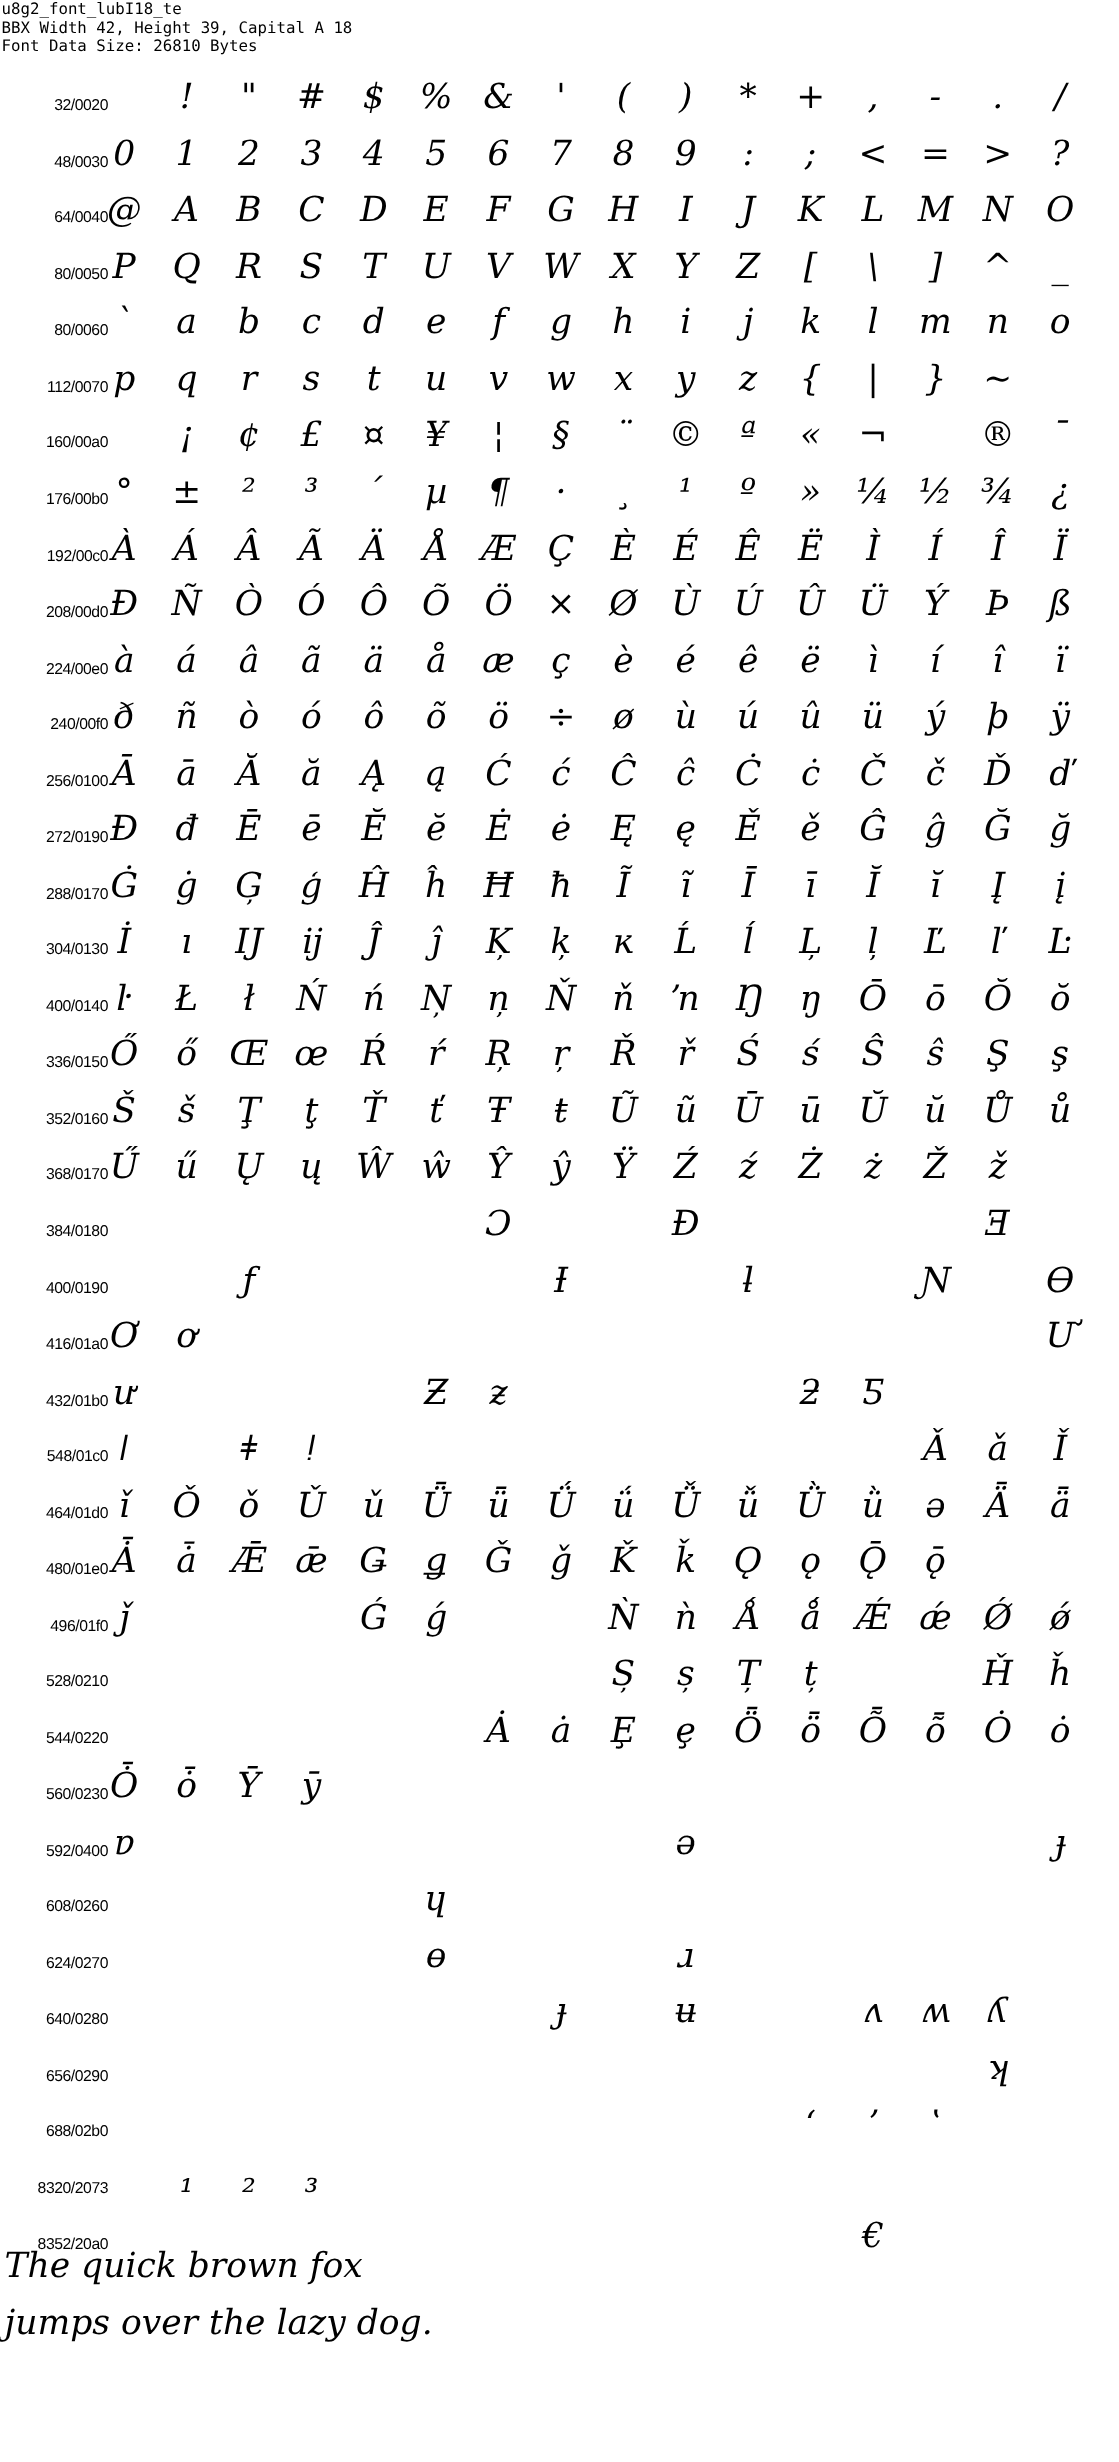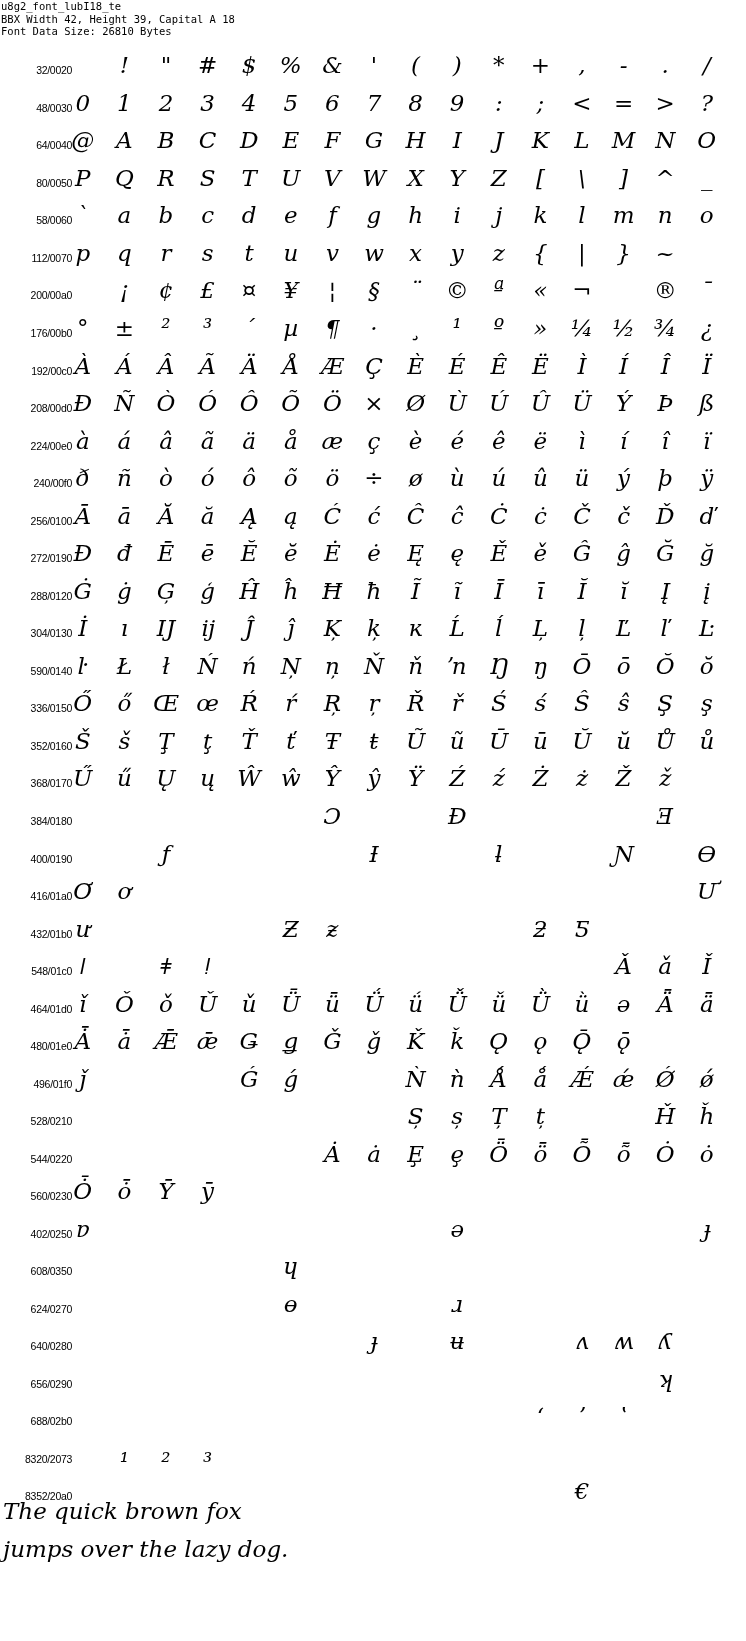--- a/index.html
+++ b/index.html
@@ -86,21 +86,21 @@
       <div class="cell" style="left: 394.8px;">X</div>
       <div class="cell" style="left: 436.4px;">Y</div>
       <div class="cell" style="left: 478px;">Z</div>
       <div class="cell" style="left: 519.6px;">[</div>
       <div class="cell" style="left: 561.2px;">\</div>
       <div class="cell" style="left: 602.8px;">]</div>
       <div class="cell" style="left: 644.4px;">^</div>
       <div class="cell" style="left: 686px;">_</div>
     </div>
     <div class="row" style="top: 195px;">
-      <div class="label">58/0060</div>
+      <div class="label">80/0060</div>
       <div class="cell" style="left: 62px;">`</div>
       <div class="cell" style="left: 103.6px;">a</div>
       <div class="cell" style="left: 145.2px;">b</div>
       <div class="cell" style="left: 186.8px;">c</div>
       <div class="cell" style="left: 228.4px;">d</div>
       <div class="cell" style="left: 270px;">e</div>
       <div class="cell" style="left: 311.6px;">f</div>
       <div class="cell" style="left: 353.2px;">g</div>
       <div class="cell" style="left: 394.8px;">h</div>
       <div class="cell" style="left: 436.4px;">i</div>
@@ -124,21 +124,21 @@
       <div class="cell" style="left: 394.8px;">x</div>
       <div class="cell" style="left: 436.4px;">y</div>
       <div class="cell" style="left: 478px;">z</div>
       <div class="cell" style="left: 519.6px;">{</div>
       <div class="cell" style="left: 561.2px;">|</div>
       <div class="cell" style="left: 602.8px;">}</div>
       <div class="cell" style="left: 644.4px;">~</div>
       <div class="cell" style="left: 686px;"></div>
     </div>
     <div class="row" style="top: 270px;">
-      <div class="label">200/00a0</div>
+      <div class="label">160/00a0</div>
       <div class="cell" style="left: 62px;"></div>
       <div class="cell" style="left: 103.6px;">¡</div>
       <div class="cell" style="left: 145.2px;">¢</div>
       <div class="cell" style="left: 186.8px;">£</div>
       <div class="cell" style="left: 228.4px;">¤</div>
       <div class="cell" style="left: 270px;">¥</div>
       <div class="cell" style="left: 311.6px;">¦</div>
       <div class="cell" style="left: 353.2px;">§</div>
       <div class="cell" style="left: 394.8px;">¨</div>
       <div class="cell" style="left: 436.4px;">©</div>
@@ -276,21 +276,21 @@
       <div class="cell" style="left: 394.8px;">Ę</div>
       <div class="cell" style="left: 436.4px;">ę</div>
       <div class="cell" style="left: 478px;">Ě</div>
       <div class="cell" style="left: 519.6px;">ě</div>
       <div class="cell" style="left: 561.2px;">Ĝ</div>
       <div class="cell" style="left: 602.8px;">ĝ</div>
       <div class="cell" style="left: 644.4px;">Ğ</div>
       <div class="cell" style="left: 686px;">ğ</div>
     </div>
     <div class="row" style="top: 571px;">
-      <div class="label">288/0120</div>
+      <div class="label">288/0170</div>
       <div class="cell" style="left: 62px;">Ġ</div>
       <div class="cell" style="left: 103.6px;">ġ</div>
       <div class="cell" style="left: 145.2px;">Ģ</div>
       <div class="cell" style="left: 186.8px;">ģ</div>
       <div class="cell" style="left: 228.4px;">Ĥ</div>
       <div class="cell" style="left: 270px;">ĥ</div>
       <div class="cell" style="left: 311.6px;">Ħ</div>
       <div class="cell" style="left: 353.2px;">ħ</div>
       <div class="cell" style="left: 394.8px;">Ĩ</div>
       <div class="cell" style="left: 436.4px;">ĩ</div>
@@ -314,21 +314,21 @@
       <div class="cell" style="left: 394.8px;">ĸ</div>
       <div class="cell" style="left: 436.4px;">Ĺ</div>
       <div class="cell" style="left: 478px;">ĺ</div>
       <div class="cell" style="left: 519.6px;">Ļ</div>
       <div class="cell" style="left: 561.2px;">ļ</div>
       <div class="cell" style="left: 602.8px;">Ľ</div>
       <div class="cell" style="left: 644.4px;">ľ</div>
       <div class="cell" style="left: 686px;">Ŀ</div>
     </div>
     <div class="row" style="top: 646px;">
-      <div class="label">590/0140</div>
+      <div class="label">400/0140</div>
       <div class="cell" style="left: 62px;">ŀ</div>
       <div class="cell" style="left: 103.6px;">Ł</div>
       <div class="cell" style="left: 145.2px;">ł</div>
       <div class="cell" style="left: 186.8px;">Ń</div>
       <div class="cell" style="left: 228.4px;">ń</div>
       <div class="cell" style="left: 270px;">Ņ</div>
       <div class="cell" style="left: 311.6px;">ņ</div>
       <div class="cell" style="left: 353.2px;">Ň</div>
       <div class="cell" style="left: 394.8px;">ň</div>
       <div class="cell" style="left: 436.4px;">ŉ</div>
@@ -599,40 +599,40 @@
       <div class="cell" style="left: 394.8px;"></div>
       <div class="cell" style="left: 436.4px;"></div>
       <div class="cell" style="left: 478px;"></div>
       <div class="cell" style="left: 519.6px;"></div>
       <div class="cell" style="left: 561.2px;"></div>
       <div class="cell" style="left: 602.8px;"></div>
       <div class="cell" style="left: 644.4px;"></div>
       <div class="cell" style="left: 686px;"></div>
     </div>
     <div class="row" style="top: 1209px;">
-      <div class="label">402/0250</div>
+      <div class="label">592/0400</div>
       <div class="cell" style="left: 62px;">ɐ</div>
       <div class="cell" style="left: 103.6px;"></div>
       <div class="cell" style="left: 145.2px;"></div>
       <div class="cell" style="left: 186.8px;"></div>
       <div class="cell" style="left: 228.4px;"></div>
       <div class="cell" style="left: 270px;"></div>
       <div class="cell" style="left: 311.6px;"></div>
       <div class="cell" style="left: 353.2px;"></div>
       <div class="cell" style="left: 394.8px;"></div>
       <div class="cell" style="left: 436.4px;">ə</div>
       <div class="cell" style="left: 478px;"></div>
       <div class="cell" style="left: 519.6px;"></div>
       <div class="cell" style="left: 561.2px;"></div>
       <div class="cell" style="left: 602.8px;"></div>
       <div class="cell" style="left: 644.4px;"></div>
       <div class="cell" style="left: 686px;">ɟ</div>
     </div>
     <div class="row" style="top: 1246px;">
-      <div class="label">608/0350</div>
+      <div class="label">608/0260</div>
       <div class="cell" style="left: 62px;"></div>
       <div class="cell" style="left: 103.6px;"></div>
       <div class="cell" style="left: 145.2px;"></div>
       <div class="cell" style="left: 186.8px;"></div>
       <div class="cell" style="left: 228.4px;"></div>
       <div class="cell" style="left: 270px;">ɥ</div>
       <div class="cell" style="left: 311.6px;"></div>
       <div class="cell" style="left: 353.2px;"></div>
       <div class="cell" style="left: 394.8px;"></div>
       <div class="cell" style="left: 436.4px;"></div>

